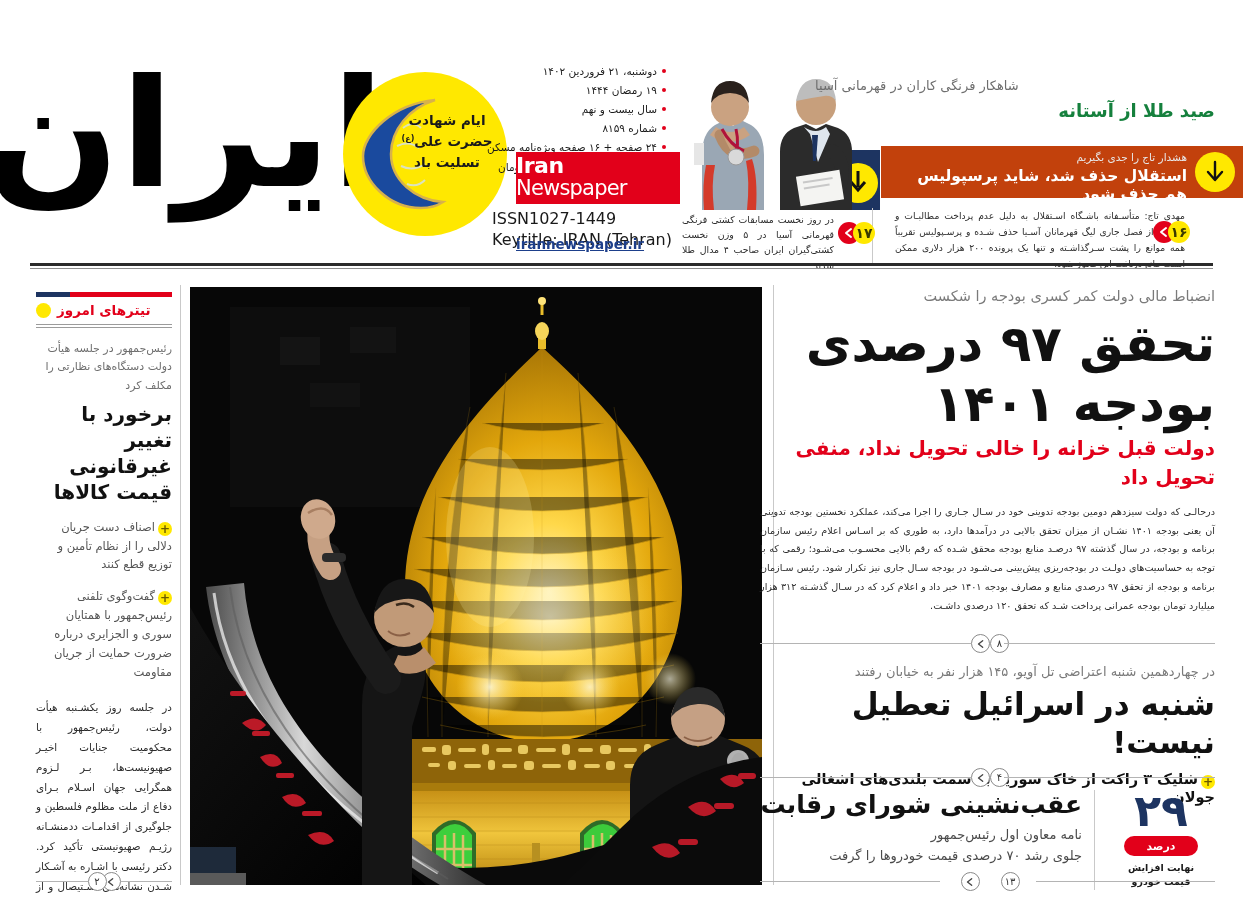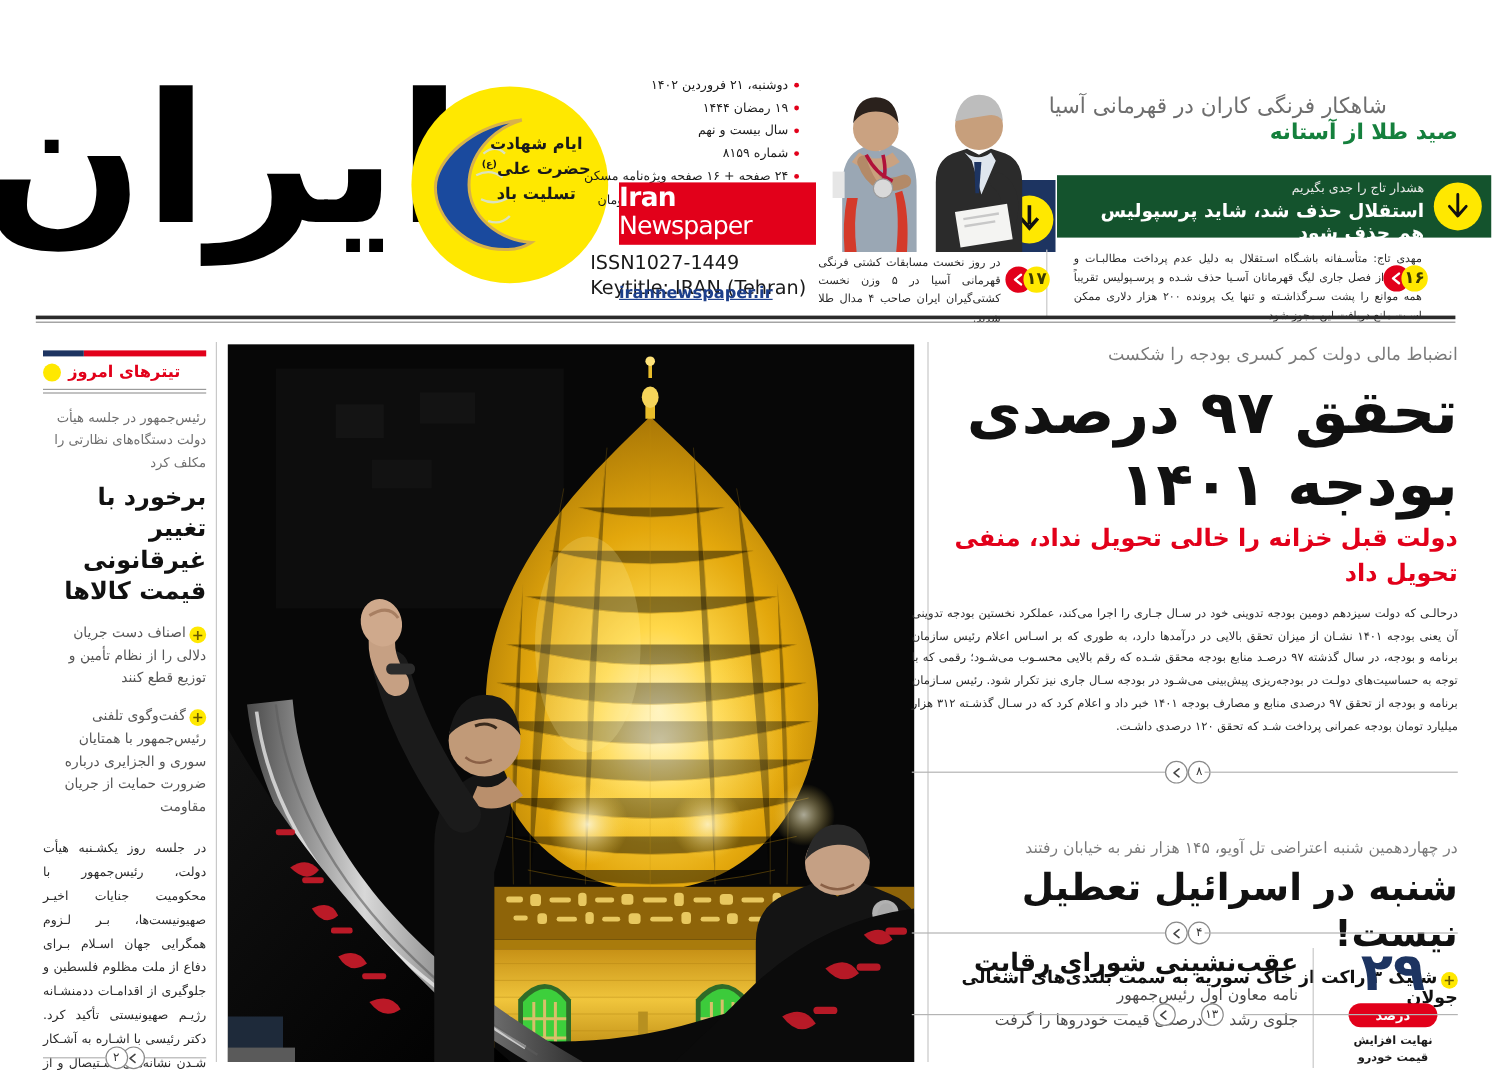--- a/index.html
+++ b/index.html
@@ -78,33 +78,33 @@
   .sport-caption {
     position: absolute; left: 682px; top: 212px; width: 152px;
     direction: rtl; text-align: justify;
     font-size: 9.4px; line-height: 1.62; color: #2b2b2b;
   }
   .vline-1 { position: absolute; left: 872px; top: 208px; width: 1px; height: 56px; background: #c9c9c9; }
 
   
   .tr-kicker {
     position: absolute; right: 28px; top: 78px; width: 400px;
-    direction: rtl; text-align: center;
-    font-size: 18px; color: #6e6e6e;
+    direction: rtl; text-align: left;
+    font-size: 13px; color: #6e6e6e;
   }
   .tr-head {
     position: absolute; right: 28px; top: 100px; width: 400px;
     direction: rtl; text-align: right;
     font-size: 18px; font-weight: 700; color: #15803d; letter-spacing: -0.3px;
   }
 
   
   .navy-banner {
     position: absolute; left: 881px; top: 146px; width: 362px; height: 52px;
-    background: #14532d;
+    background: #c2410c;
   }
   .nb-circle {
     position: absolute; right: 8px; top: 6px; width: 40px; height: 40px;
     border-radius: 50%; background: #ffe800;
   }
   .nb-arrow { position: absolute; left: 11px; top: 8px; }
   .nb-kicker {
     position: absolute; right: 56px; top: 5px; width: 296px;
     direction: rtl; text-align: right; font-size: 10.5px; color: #e8e8e8;
   }
@@ -186,44 +186,44 @@
     color: #111; letter-spacing: -1px;
   }
   .rc-sub1 { margin-top: 14px; font-size: 18px; color: #e2001a; font-weight: 600; line-height: 1.45; }
   .rc-sub2 { font-size: 20px; color: #e2001a; font-weight: 700; line-height: 1.45; }
   .rc-body {
     margin-top: 11px; font-size: 9.6px; line-height: 1.95; color: #2b2b2b;
     text-align: justify; text-align-last: right;
   }
 
   .rc2 { position: absolute; right: 28px; top: 664px; width: 455px; direction: rtl; text-align: right; }
-  .rc2-kicker { font-size: 13px; color: #7a7a7a; margin-top: 36px; }
+  .rc2-kicker { font-size: 13px; color: #7a7a7a; }
   .rc2-head { margin-top: 7px; font-size: 31px; font-weight: 800; color: #111; line-height: 1.22; }
   .rc2-item { margin-top: 9px; font-size: 14.5px; color: #111; font-weight: 600; }
 
   .rc3 { position: absolute; right: 28px; top: 790px; width: 455px; direction: rtl; }
   .rc3-inner { display: flex; align-items: flex-start; justify-content: flex-start; gap: 12px; }
   .rc3-num { width: 108px; text-align: center; flex: 0 0 108px; }
   .num-big { font-size: 44px; font-weight: 800; color: #1d3461; line-height: 0.96; }
   .num-pill {
     margin: 4px auto 0; width: 74px; height: 20px; border-radius: 10px;
     background: #e2001a; color: #fff; font-size: 11px; font-weight: 700;
     display: flex; align-items: center; justify-content: center;
   }
   .num-cap { margin-top: 5px; font-size: 9.5px; font-weight: 700; color: #1a1a1a; line-height: 1.5; }
   .rc3-vd { width: 1px; align-self: stretch; background: #c9c9c9; }
   .rc3-text { flex: 1; text-align: right; }
-  .rc3-head { font-size: 21px; font-weight: 800; color: #111; }
+  .rc3-head { font-size: 25px; font-weight: 800; color: #111; }
   .rc3-sub { margin-top: 6px; font-size: 13px; color: #4a4a4a; line-height: 1.6; }
 
   .rule-line { flex: 1; height: 1px; background: #b4b4b4; }
   .rfoot { position: absolute; display: flex; align-items: center; direction: ltr; }
   .rfoot8  { right: 28px; top: 634px; width: 455px; }
   .rfoot4  { right: 28px; top: 768px; width: 455px; }
-  .rfoot13 { right: 28px; top: 836px; width: 455px; gap: 21px; }
+  .rfoot13 { right: 28px; top: 872px; width: 455px; gap: 21px; }
 </style>
 </head>
 <body>
 
 <div class="page">
 
   <div class="masthead">
 
     <div class="logo-wrap">
       <div class="logo-text">ایران</div>

